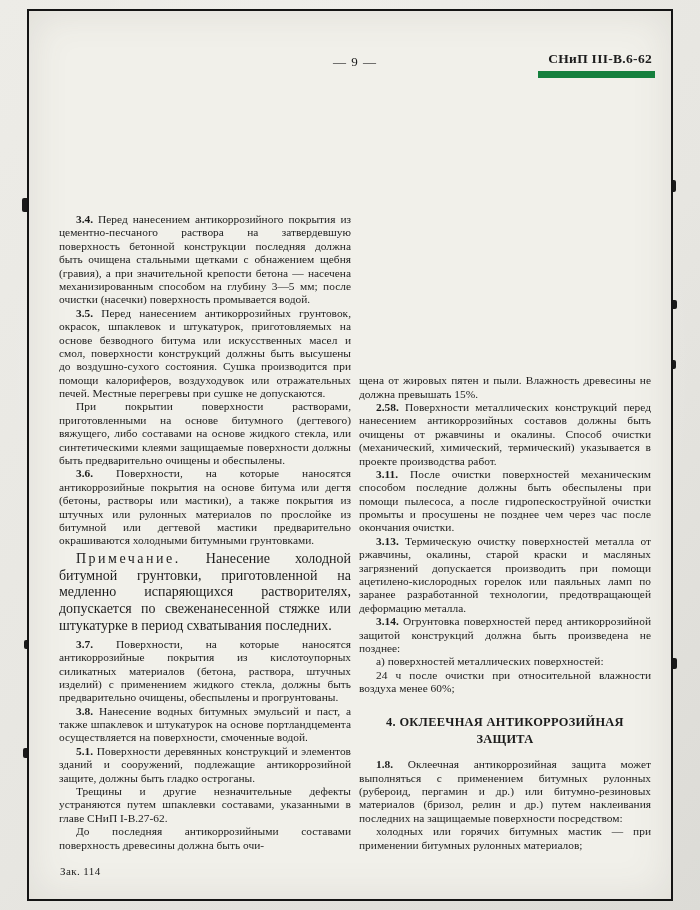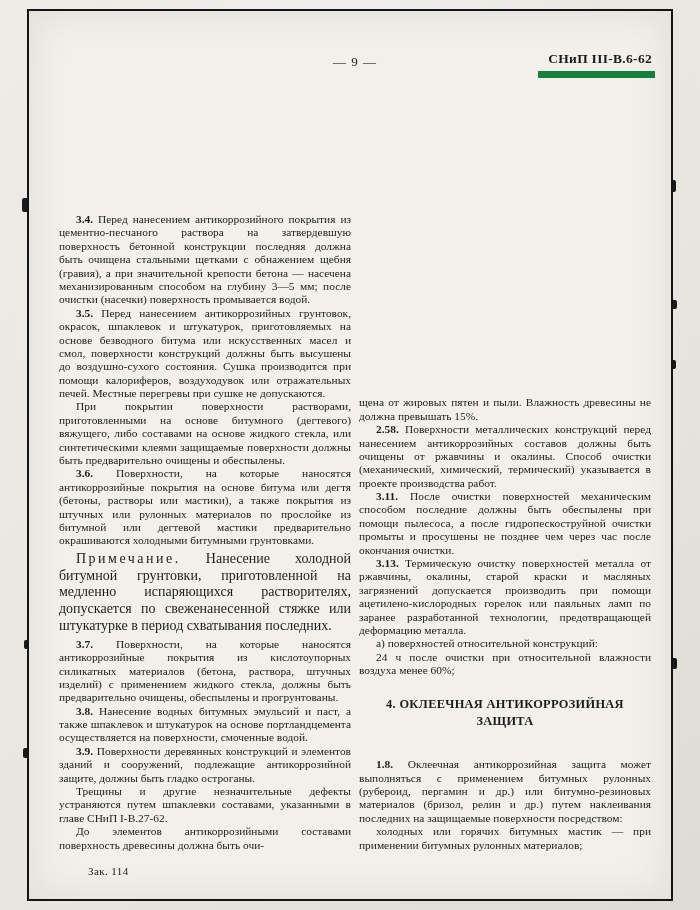--- a/index.html
+++ b/index.html
@@ -40,26 +40,26 @@
   }
   .columns { display: flex; gap: 8px; height: 768px; overflow: hidden; margin-top: 3px; align-items: flex-end; }
   .col { flex: 1; min-width: 0; text-align: justify; font-size: 11.4px; line-height: 1.175; }
   .p { text-indent: 17px; }
   .p .num { font-weight: bold; }
   .p.noindent { text-indent: 0; font-family: Liberation Serif, serif; }
   .p.note { font-size: 14px; line-height: 1.2; margin: 3px 0; }
   .p.note .num { font-weight: normal; letter-spacing: 2.5px; }
   .p.heading {
     font-weight: bold; text-indent: 0; text-align: center;
-    max-width: 252px; margin: 18px auto 28px;
+    max-width: 252px; margin: 18px auto 10px;
     font-size: 12.4px; line-height: 1.4; letter-spacing: .3px;
   }
   .footer {
     position: absolute; left: 31px; bottom: 22px;
-    font-size: 11px; letter-spacing: .4px; margin-left: 28px;
+    font-size: 11px; letter-spacing: .4px;
   }
   .mark { position: absolute; background: #1a1a1a; border-radius: 2px; }
   .m1 { left: 22px; top: 198px; width: 9px; height: 14px; }
   .m2 { left: 24px; top: 640px; width: 7px; height: 9px; }
   .m3 { left: 23px; top: 748px; width: 8px; height: 10px; }
   .m4 { right: 24px; top: 180px; width: 7px; height: 12px; }
   .m5 { right: 23px; top: 300px; width: 8px; height: 9px; }
   .m6 { right: 24px; top: 360px; width: 7px; height: 9px; }
   .m7 { right: 23px; top: 658px; width: 8px; height: 11px; }
 </style>
@@ -83,30 +83,31 @@
 
     <div class="columns">
       <div class="col" id="col-left">
           <div class="p para"><span class="num">3.4.</span> Перед нанесением антикоррозийного покрытия из цементно-песчаного раствора на затвердевшую поверхность бетонной конструкции последняя должна быть очищена стальными щетками с обнажением щебня (гравия), а при значительной крепости бетона — насечена механизированным способом на глубину 3—5 мм; после очистки (насечки) поверхность промывается водой.</div>
           <div class="p para"><span class="num">3.5.</span> Перед нанесением антикоррозийных грунтовок, окрасок, шпаклевок и штукатурок, приготовляемых на основе безводного битума или искусственных масел и смол, поверхности конструкций должны быть высушены до воздушно-сухого состояния. Сушка производится при помощи калориферов, воздуходувок или отражательных печей. Местные перегревы при сушке не допускаются.</div>
           <div class="p para">При покрытии поверхности растворами, приготовленными на основе битумного (дегтевого) вяжущего, либо составами на основе жидкого стекла, или синтетическими клеями защищаемые поверхности должны быть предварительно очищены и обеспылены.</div>
           <div class="p para"><span class="num">3.6.</span> Поверхности, на которые наносятся антикоррозийные покрытия на основе битума или дегтя (бетоны, растворы или мастики), а также покрытия из штучных или рулонных материалов по прослойке из битумной или дегтевой мастики предварительно окрашиваются холодными битумными грунтовками.</div>
           <div class="p note"><span class="num">Примечание.</span> Нанесение холодной битумной грунтовки, приготовленной на медленно испаряющихся растворителях, допускается по свеженанесенной стяжке или штукатурке в период схватывания последних.</div>
           <div class="p para"><span class="num">3.7.</span> Поверхности, на которые наносятся антикоррозийные покрытия из кислотоупорных силикатных материалов (бетона, раствора, штучных изделий) с применением жидкого стекла, должны быть предварительно очищены, обеспылены и прогрунтованы.</div>
           <div class="p para"><span class="num">3.8.</span> Нанесение водных битумных эмульсий и паст, а также шпаклевок и штукатурок на основе портландцемента осуществляется на поверхности, смоченные водой.</div>
-          <div class="p para"><span class="num">3.9.</span> Поверхности деревянных конструкций и элементов зданий и сооружений, подлежащие антикоррозийной защите, должны быть гладко остроганы.</div>
+          <div class="p para"><span class="num">5.1.</span> Поверхности деревянных конструкций и элементов зданий и сооружений, подлежащие антикоррозийной защите, должны быть гладко остроганы.</div>
           <div class="p para">Трещины и другие незначительные дефекты устраняются путем шпаклевки составами, указанными в главе СНиП I-В.27-62.</div>
-          <div class="p para">До элементов антикоррозийными составами поверхность древесины должна быть очи-</div>
+          <div class="p para">До последняя антикоррозийными составами поверхность древесины должна быть очи-</div>
         </div>
       <div class="col" id="col-right">
           <div class="p para noindent">щена от жировых пятен и пыли. Влажность древесины не должна превышать 15%.</div>
           <div class="p para"><span class="num">2.58.</span> Поверхности металлических конструкций перед нанесением антикоррозийных составов должны быть очищены от ржавчины и окалины. Способ очистки (механический, химический, термический) указывается в проекте производства работ.</div>
           <div class="p para"><span class="num">3.11.</span> После очистки поверхностей механическим способом последние должны быть обеспылены при помощи пылесоса, а после гидропескоструйной очистки промыты и просушены не позднее чем через час после окончания очистки.</div>
           <div class="p para"><span class="num">3.13.</span> Термическую очистку поверхностей металла от ржавчины, окалины, старой краски и масляных загрязнений допускается производить при помощи ацетилено-кислородных горелок или паяльных ламп по заранее разработанной технологии, предотвращающей деформацию металла.</div>
-          <div class="p para">а) поверхностей относительной конструкций:</div>
+          <div class="p para"><span class="num">3.14.</span> Огрунтовка поверхностей перед антикоррозийной защитой конструкций должна быть произведена не позднее:</div>
+          <div class="p para">а) поверхностей металлических поверхностей:</div>
           <div class="p para">24 ч после очистки при относительной влажности воздуха менее 60%;</div>
           <div class="p heading">4. ОКЛЕЕЧНАЯ АНТИКОРРОЗИЙНАЯ ЗАЩИТА</div>
           <div class="p para"><span class="num">1.8.</span> Оклеечная антикоррозийная защита может выполняться с применением битумных рулонных (рубероид, пергамин и др.) или битумно-резиновых материалов (бризол, релин и др.) путем наклеивания последних на защищаемые поверхности посредством:</div>
           <div class="p para">холодных или горячих битумных мастик — при применении битумных рулонных материалов;</div>
         </div>
     </div>
 
     <div class="footer">Зак. 114</div>
   </div>
 </div>

